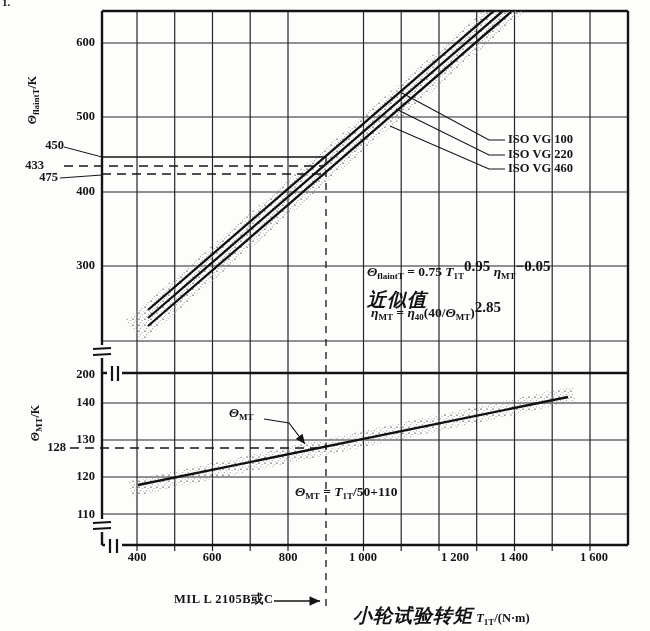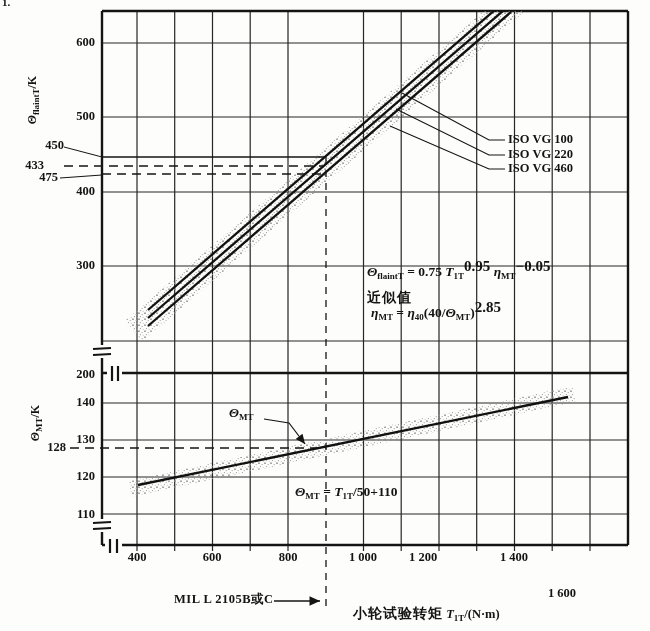--- a/index.html
+++ b/index.html
@@ -1,20 +1,20 @@
 <!DOCTYPE html>
 <html><head>
 <meta charset="utf-8">
 <style>
   html,body{margin:0;padding:0;background:#ffffff;}
   .fig{position:relative;width:650px;height:631px;background:#fdfdfc;overflow:hidden;
        font-family:"Liberation Serif",serif;color:#141414;}
   .t{position:absolute;font:700 12.5px "Liberation Serif",serif;color:#141414;white-space:nowrap;line-height:1.1;}
   .num{text-align:right;}
-  .cn{font-size:14px;letter-spacing:1px;}
+  .cn{font-size:19px;letter-spacing:1px;font-style:italic;}
   .formula{font-size:13.5px;}
   .formula i,.t i{font-style:italic;font-family:"Liberation Serif",serif;}
   sub{font-size:9px;vertical-align:-3px;line-height:0;}
   sup{font-size:15px;vertical-align:5px;line-height:0;}
   .vlab{transform:translate(-50%,-50%) rotate(-90deg);transform-origin:center;font-size:12px;}
   svg{position:absolute;left:0;top:0;}
 </style>
 </head>
 <body>
 
@@ -155,23 +155,23 @@
 <div class="t formula" style="left:295px;top:485px;">
   <i>Θ</i><sub>MT</sub>
   <span>=</span>
   <i>T</i><sub>1T</sub><span>/50+110</span>
 </div>
 
 <div class="t" style="left:107px;top:551px;width:60px;text-align:center;">400</div>
 <div class="t" style="left:182px;top:551px;width:60px;text-align:center;">600</div>
 <div class="t" style="left:258px;top:551px;width:60px;text-align:center;">800</div>
 <div class="t" style="left:333px;top:551px;width:60px;text-align:center;">1 000</div>
-<div class="t" style="left:409px;top:551px;width:60px;text-align:left;">1 200</div>
+<div class="t" style="left:409px;top:551px;width:60px;text-align:right;">1 200</div>
 <div class="t" style="left:484px;top:551px;width:60px;text-align:center;">1 400</div>
-<div class="t" style="left:532px;top:551px;width:60px;text-align:center;margin-top:36px;">1 600</div>
+<div class="t" style="left:548px;top:551px;width:60px;text-align:right;">1 600</div>
 
 <div class="t" style="left:174px;top:593px;letter-spacing:0.5px;">MIL L 2105B或C</div>
 
 <div class="t" style="left:337px;top:606px;margin-left:16px;">
   <span class="cn">小轮试验转矩</span>
   <i>T</i><sub>1T</sub><span>/(N·m)</span>
 </div>
 
 </div>
 

